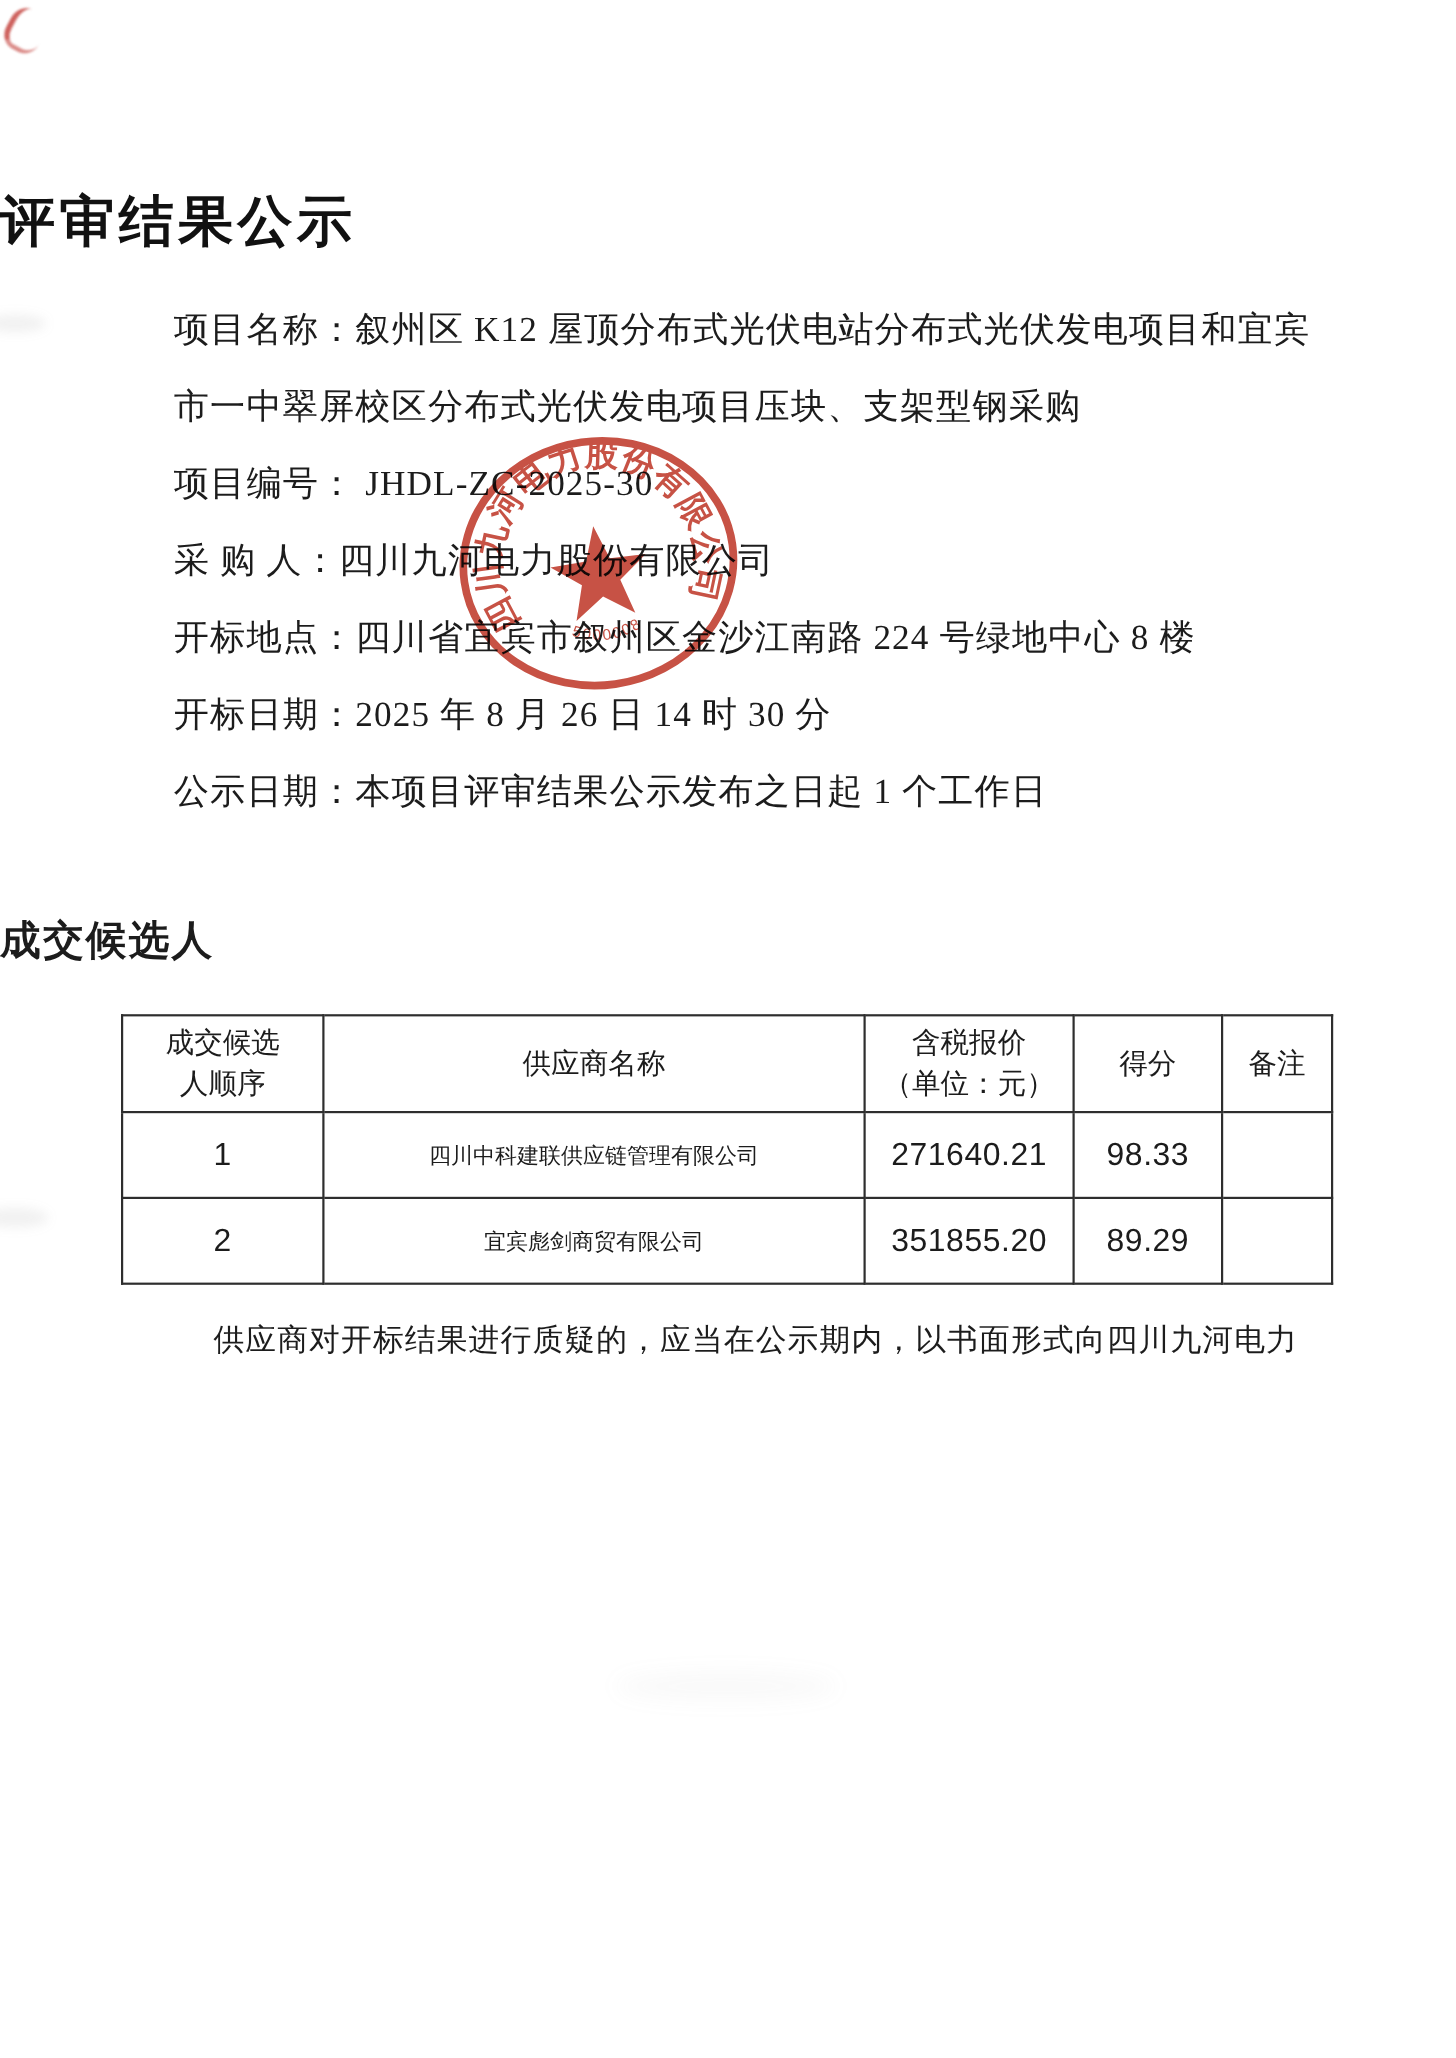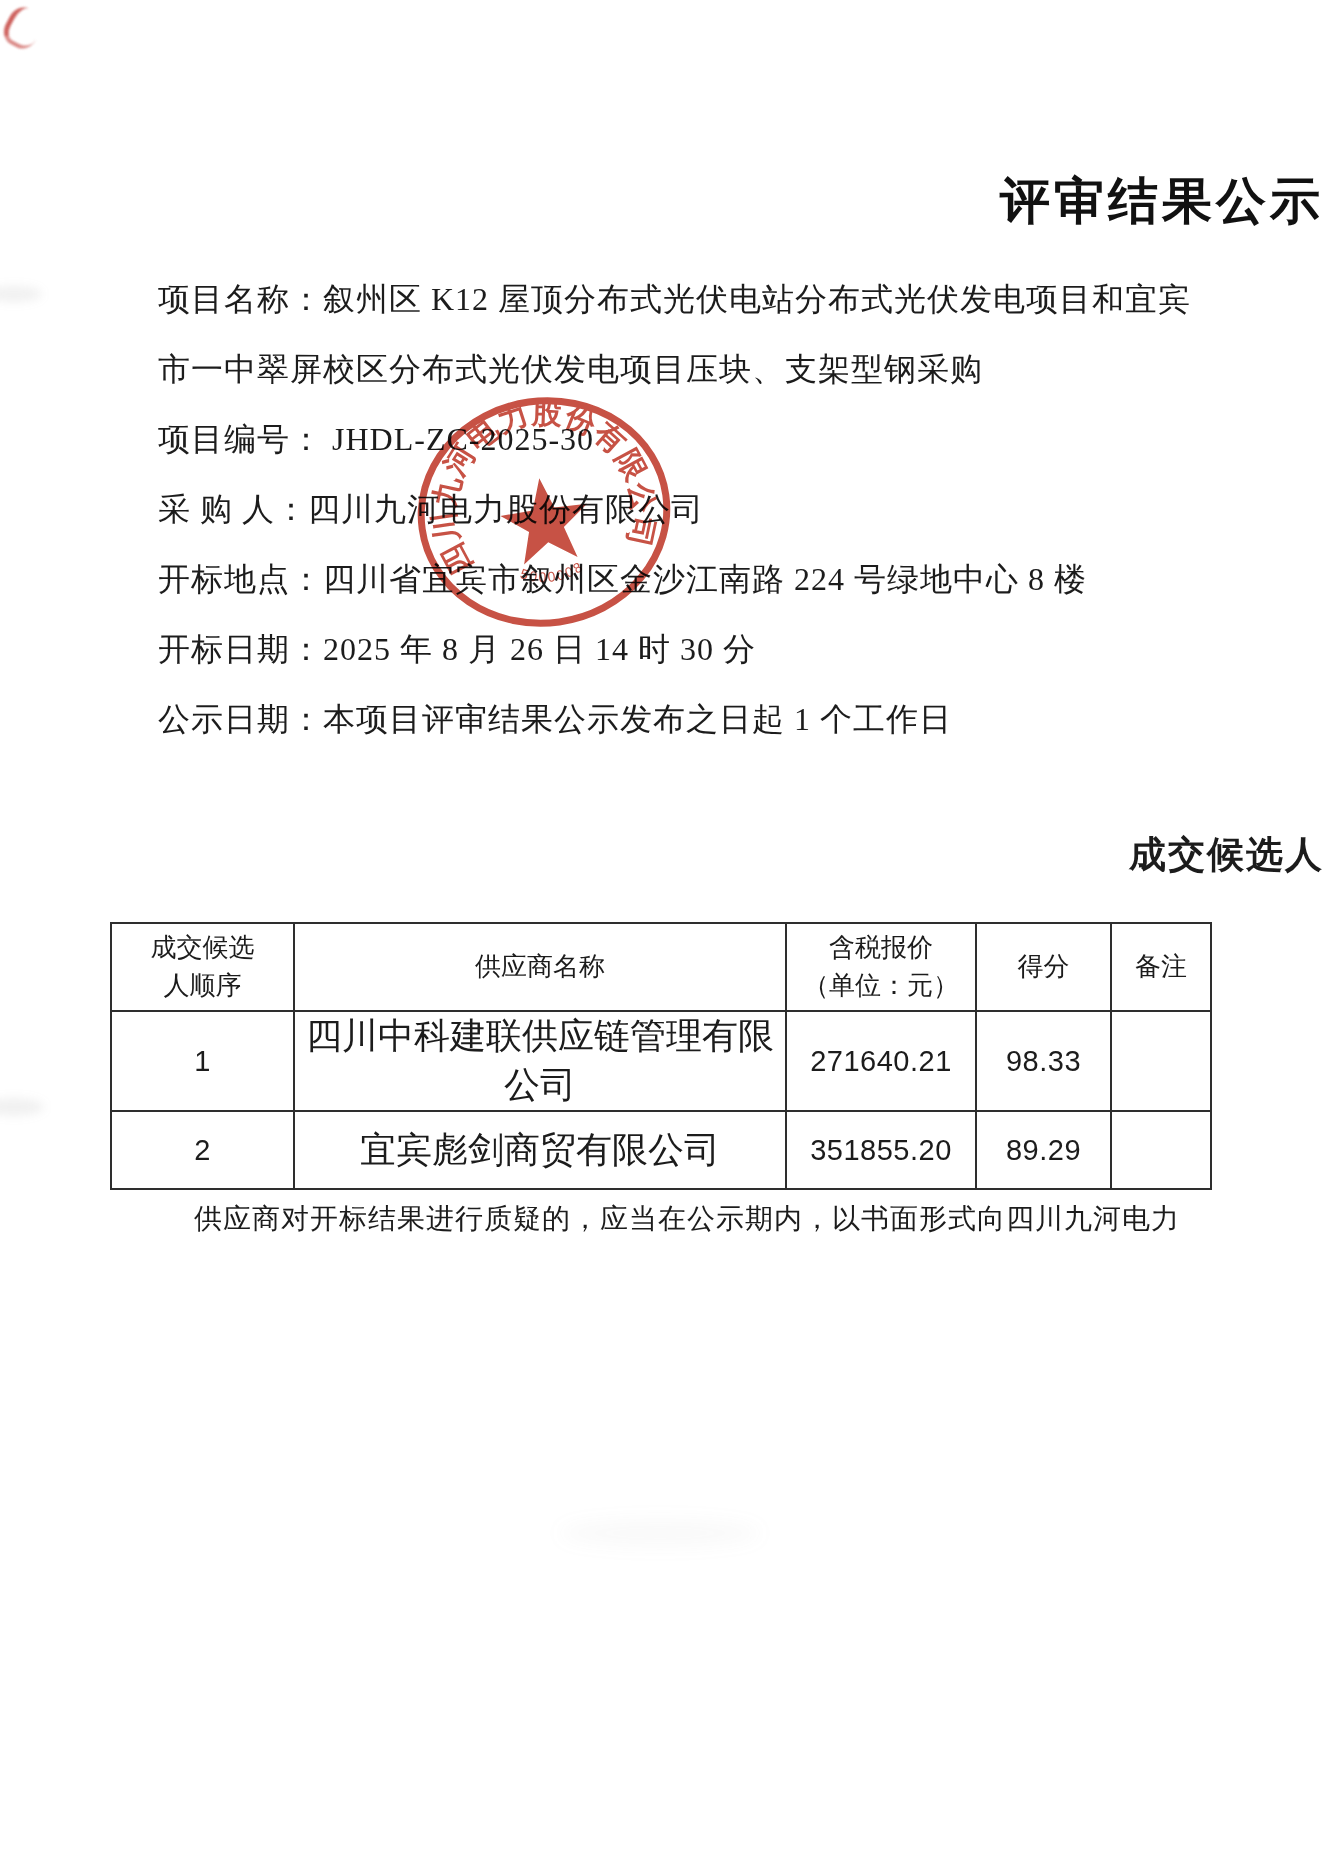--- a/index.html
+++ b/index.html
@@ -21,54 +21,54 @@
     transform:rotate(28deg); border-radius:40%;
     filter:blur(1px);
   }
   .smudge { position:absolute; background:rgba(120,120,120,.10); border-radius:50%; filter:blur(5px); }
   .smudge.s1 { left:-14px; top:286px; width:56px; height:16px; }
   .smudge.s2 { left:-16px; top:1098px; width:60px; height:18px; }
   .smudge.s3 { left:560px; top:1520px; width:200px; height:26px; background:rgba(140,140,140,.05); filter:blur(9px); }
 
   .doc-title {
     position:absolute; top:168px; left:0; width:100%;
-    text-align:right; font-size:50px; font-weight:700; letter-spacing:4px;
+    text-align:left; font-size:50px; font-weight:700; letter-spacing:4px;
     color:#111;
   }
 
   .info-block { position:absolute; top:265px; left:158px; right:110px; }
   .info-line {
     height:70px; display:flex; align-items:center;
     font-size:32px; letter-spacing:1px; white-space:nowrap;
   }
 
   
   .seal {
     position:absolute; left:399px; top:377px; width:290px; height:270px;
     mix-blend-mode:multiply; opacity:.88;
     transform:rotate(-8deg);
   }
 
   .section-heading {
     position:absolute; top:830px; left:0; width:100%;
-    text-align:right; font-size:37px; font-weight:700; letter-spacing:2px;
+    text-align:left; font-size:37px; font-weight:700; letter-spacing:2px;
   }
 
   .candidates { position:absolute; top:922px; left:110px; border-collapse:collapse; table-layout:fixed;border-radius:11px; }
   .candidates col.c1 { width:183px; }
   .candidates col.c2 { width:492px; }
   .candidates col.c3 { width:190px; }
   .candidates col.c4 { width:135px; }
   .candidates col.c5 { width:100px; }
   .candidates th, .candidates td {
     border:2px solid #2e2e2e; text-align:center; vertical-align:middle;
     padding:0 4px; overflow:hidden;
   }
   .candidates th { height:88px; font-size:26px; font-weight:400; line-height:38px; }
-  .candidates td { height:78px; font-size:36px; }
+  .candidates td { height:78px; font-size:20px; }
   .candidates td.num { font-size:29px; letter-spacing:.5px; }
 
   .footer-block { position:absolute; top:1192px; left:156px; right:120px; }
   .footer-line { font-size:28px; line-height:53px; letter-spacing:1px; white-space:nowrap; }
   .footer-line.indented { text-indent:38px;font-family:Liberation Serif, serif; }
 </style>
 </head>
 <body>
 
 <div class="corner-mark"></div>

